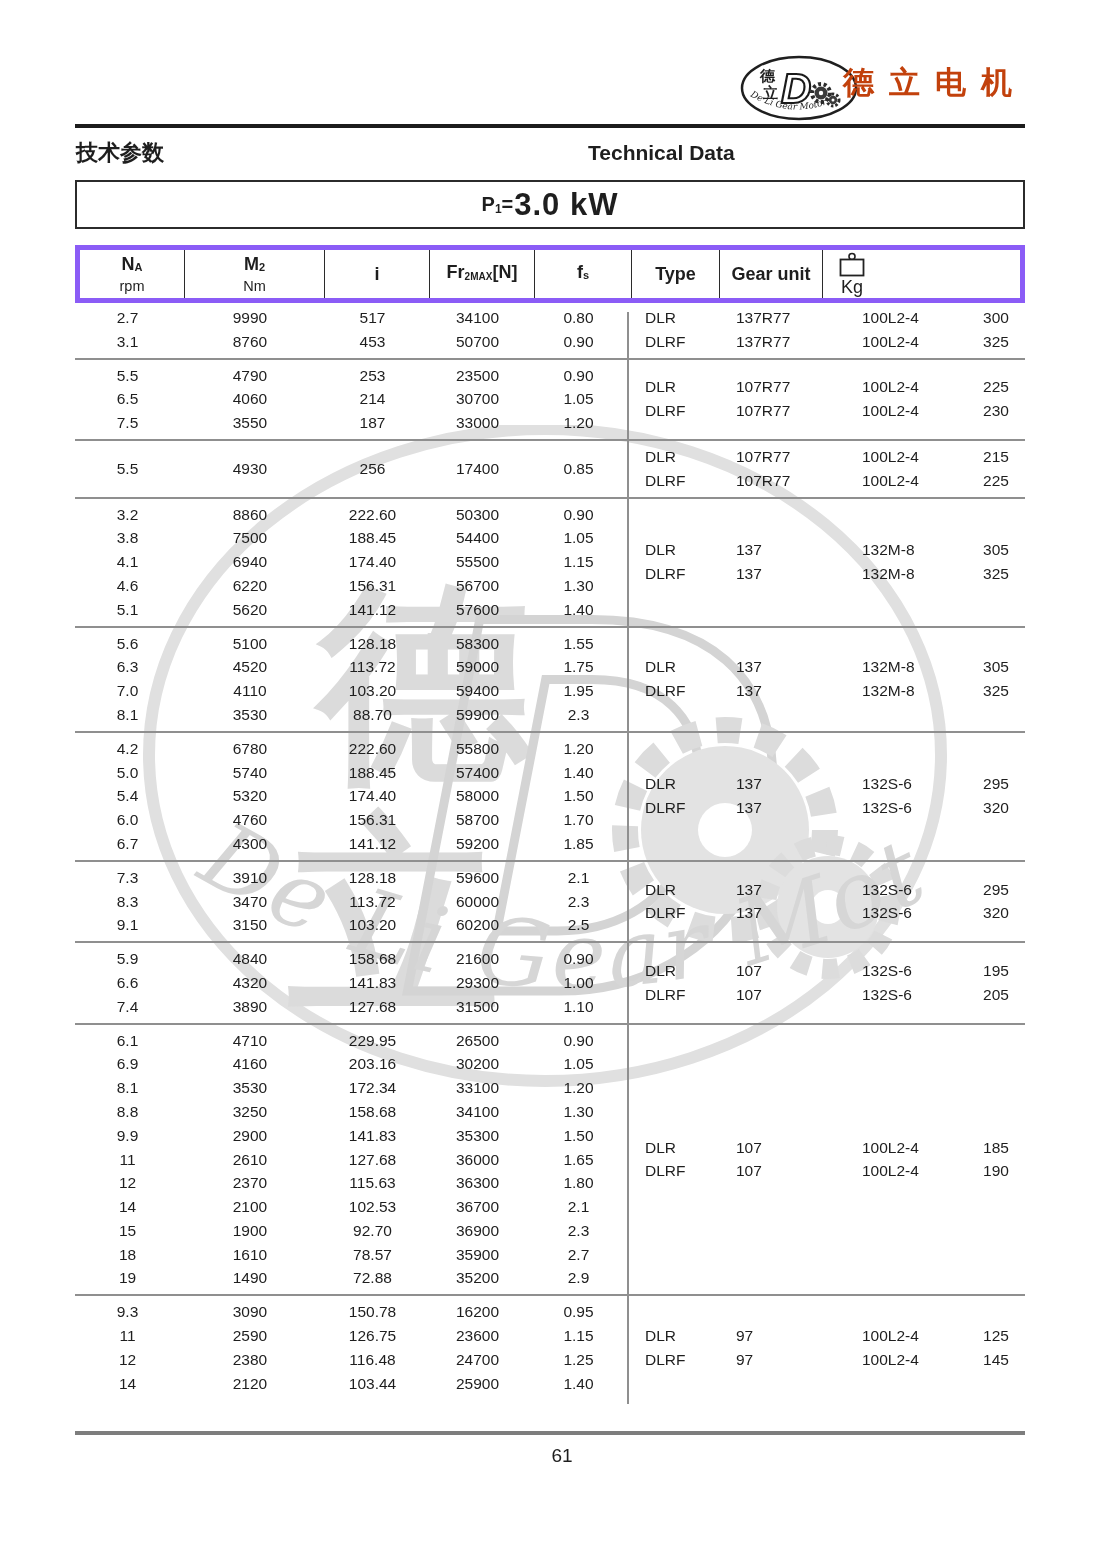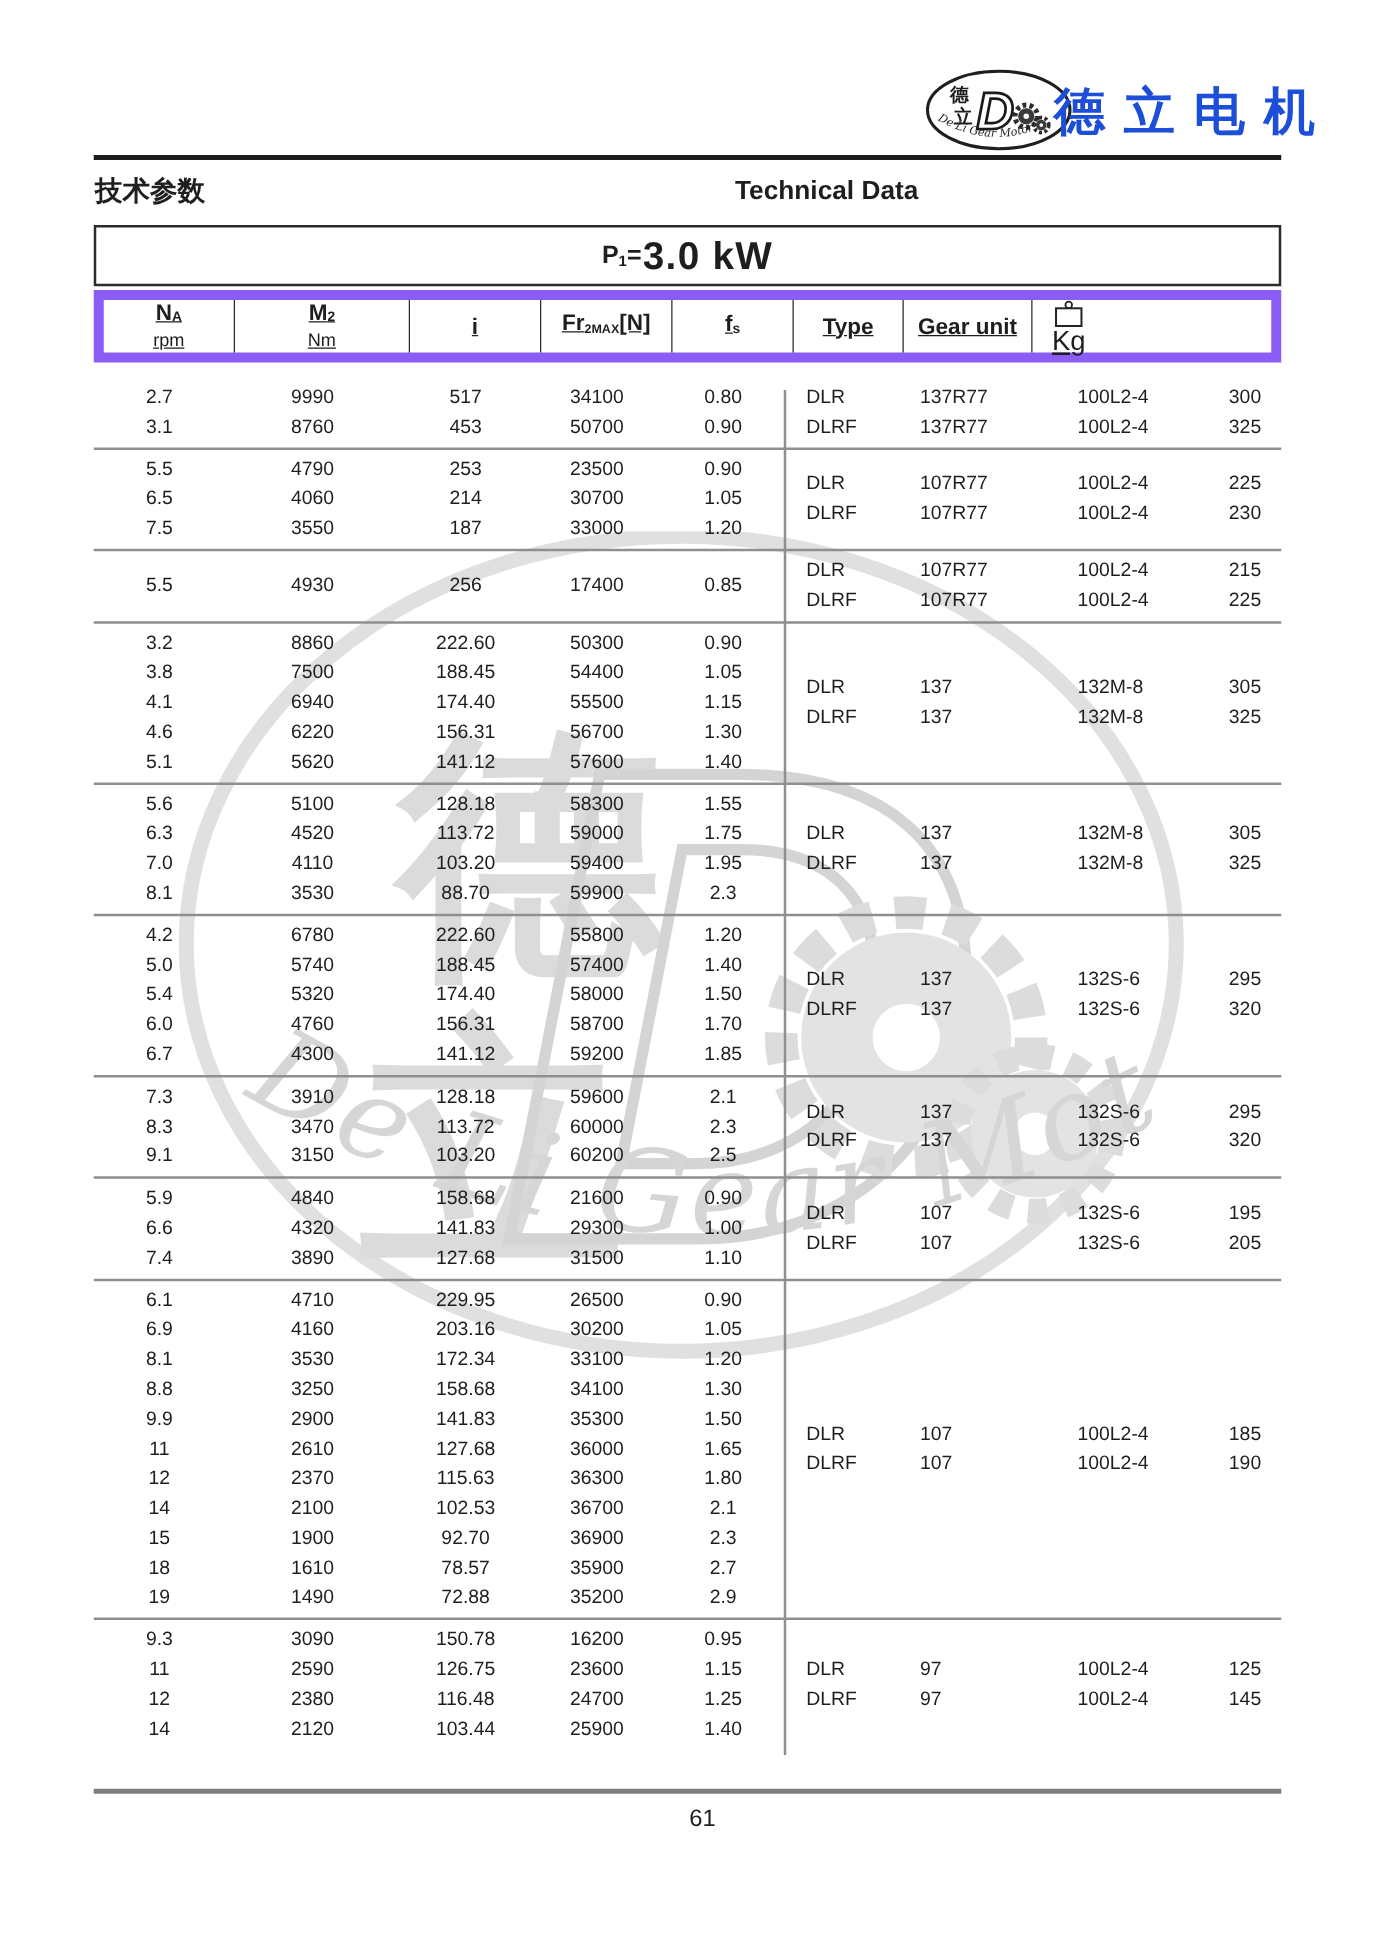--- a/index.html
+++ b/index.html
@@ -8,53 +8,53 @@
     width:1100px; height:1555px; position:relative; overflow:hidden;
     font-family:"Liberation Sans", sans-serif; color:#1e1e1e;
   }
   .abs { position:absolute; }
 
   
   .logo-mark { left:737px; top:50px; z-index:3; }
   .brand-cn {
     left:843px; top:62px; z-index:3;
     font-family:"DejaVu Serif","Liberation Serif",serif;
-    font-size:41px; font-weight:bold; letter-spacing:15px; color:#1d4ed8;
+    font-size:31px; font-weight:bold; letter-spacing:15px; color:#c2410c;
     white-space:nowrap;
   }
   .top-rule { left:75px; top:124px; width:950px; height:4px; background:#1c1c1c; z-index:2; }
   .title-cn { left:76px; top:138px; font-size:22px; font-weight:bold; z-index:2; }
   .title-en { left:588px; top:141px; font-size:21px; font-weight:bold; z-index:2; }
 
   
   .power-box {
     left:75px; top:180px; width:950px; height:49px; z-index:2;
     border:2px solid #2b2b2b; background:transparent;
     display:flex; align-items:center; justify-content:center;
   }
   .p-sym, .p-eq { font-size:20px; font-weight:bold; }
   .p-sub { font-size:12px; font-weight:bold; position:relative; top:4px; }
   .p-val { font-size:31px; font-weight:bold; letter-spacing:1px; margin-left:1px; }
 
   
   .thead {
-    left:75px; top:232px; width:950px; height:58px; z-index:2;
-    border:8px solid #8b5cf6; display:flex; background:transparent;text-decoration:underline;
+    left:75px; top:245px; width:950px; height:58px; z-index:2;
+    border:5px solid #8b5cf6; display:flex; background:transparent;
   }
   .th {
     border-right:1.5px solid #2b2b2b;
     display:flex; flex-direction:column; align-items:center; justify-content:center;
     text-align:center;
   }
   .th:last-child { border-right:none; }
   .l1 { font-size:18px; font-weight:bold; line-height:21px; white-space:nowrap; }
   .l2 { font-size:14.5px; line-height:17px; }
   .sub  { font-size:11px; font-weight:bold; vertical-align:-1px; }
   .sub2 { font-size:10px; font-weight:bold; vertical-align:-2px;text-align:center; }
-  .kg-label { font-size:22px; font-weight:normal; line-height:19px; }
+  .kg-label { font-size:18px; font-weight:normal; line-height:19px; }
 
   .w-na{width:105px}.w-m2{width:140px}.w-i{width:105px}.w-fr{width:105px}.w-fs{width:97px}
   .w-type{width:88px}.w-gear{width:103px}.w-motor{width:149px}.w-kg{width:58px}
 
   
   .tbody { left:75px; top:302px; width:950px; z-index:2; }
   .group { display:flex; align-items:center; border-bottom:2px solid #8f8f8f; padding:4px 0; }
   .group:last-child { border-bottom:none; }
   .gleft  { width:552px; }
   .gright { width:398px; }

